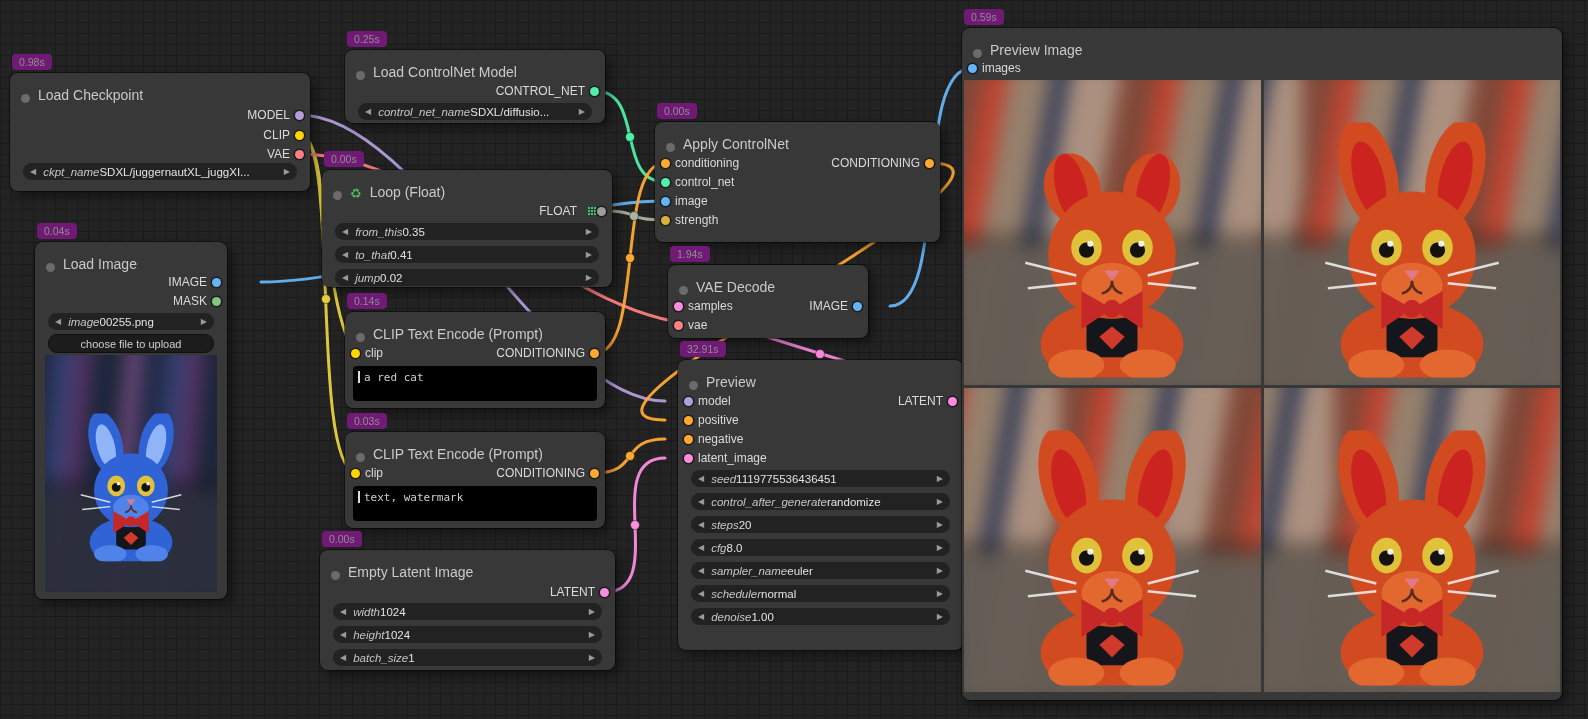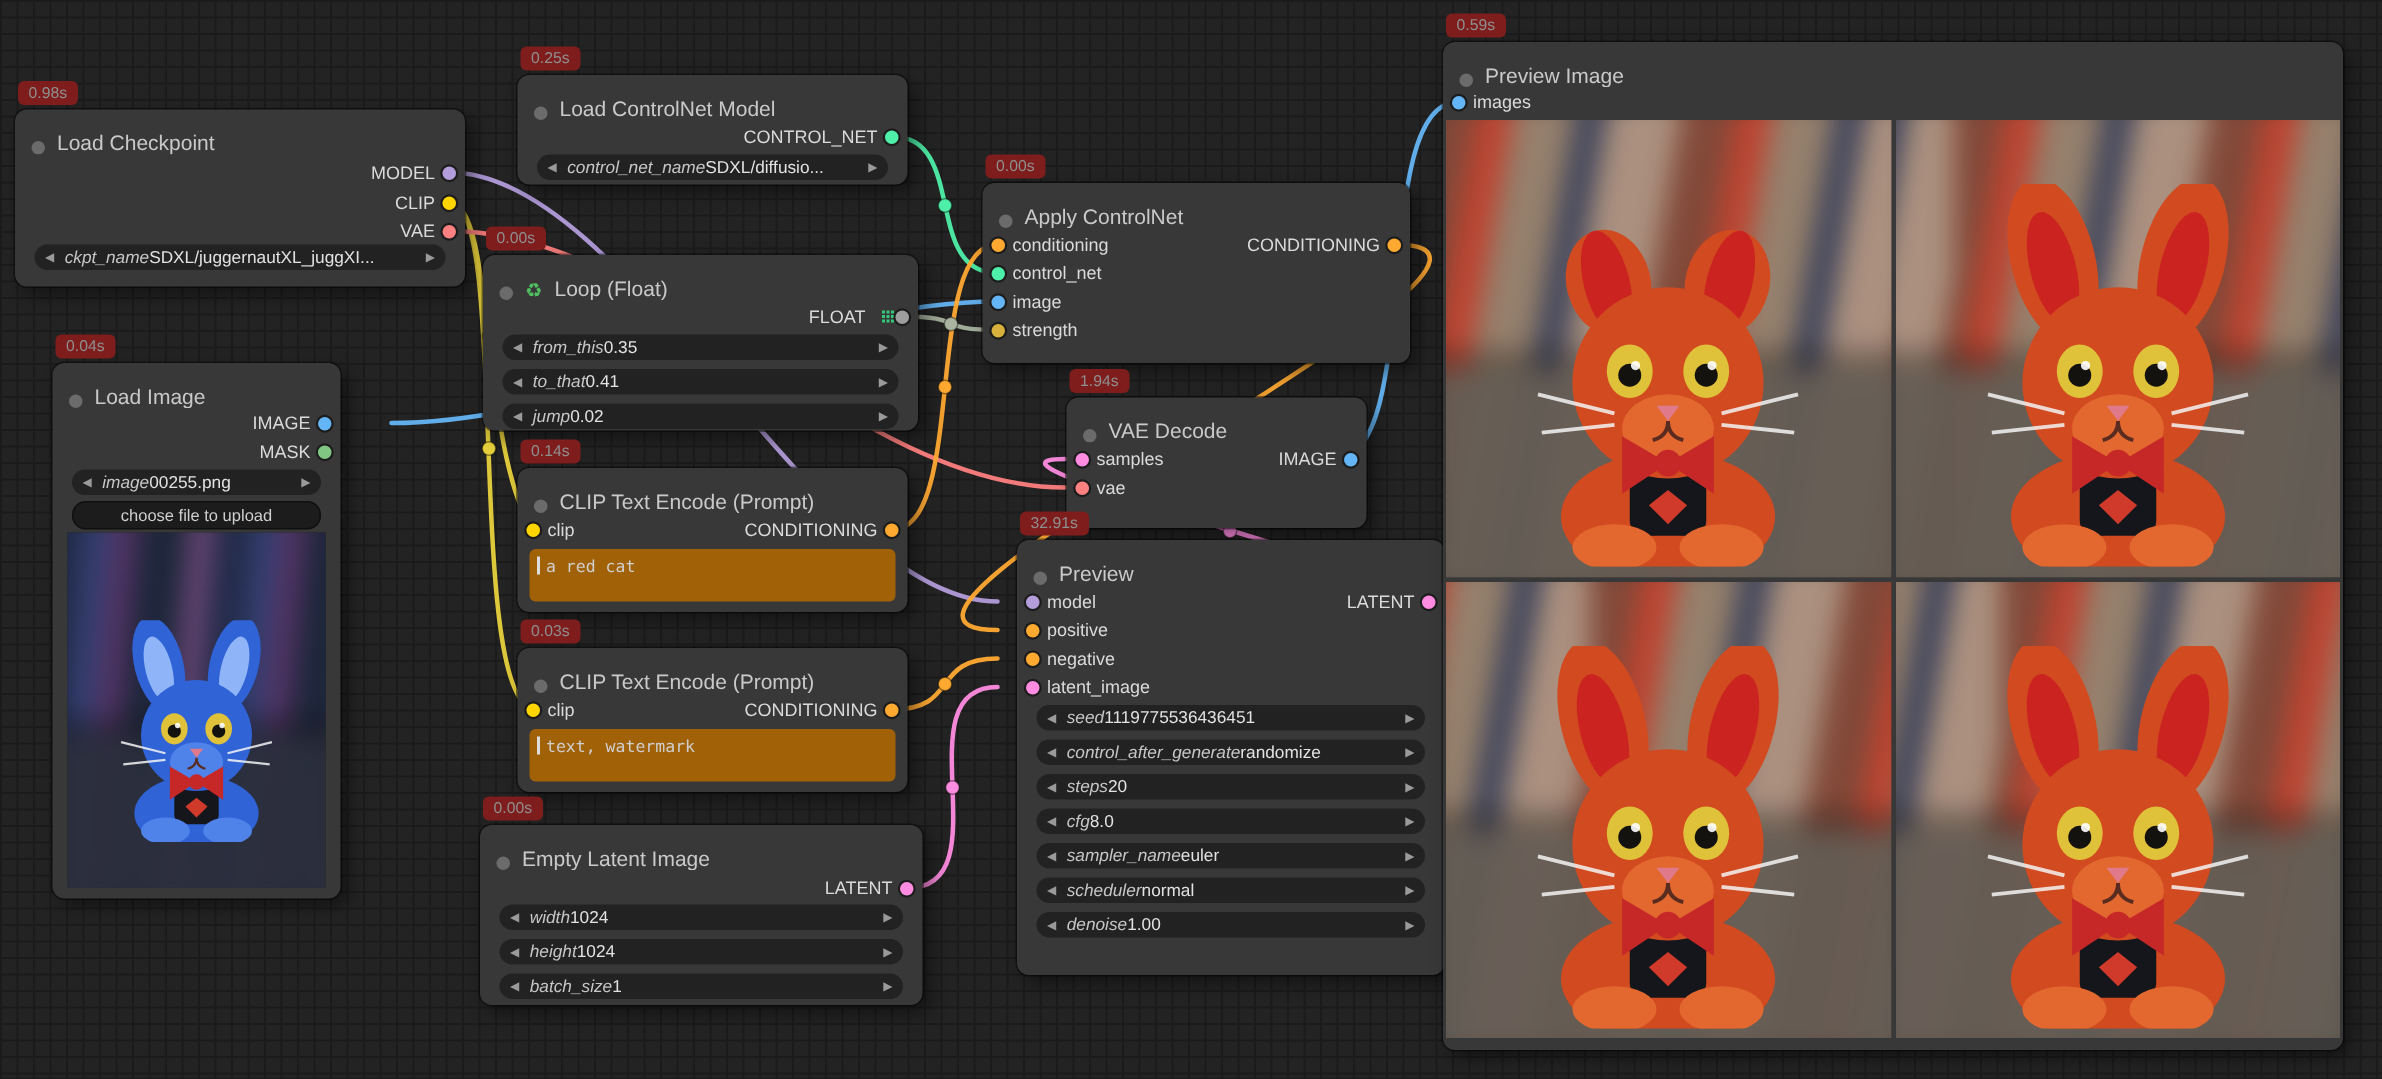--- a/index.html
+++ b/index.html
@@ -14,21 +14,21 @@
   }
   svg.links{position:absolute;inset:0;z-index:1;pointer-events:none;}
   svg.links path{fill:none;stroke-width:3;stroke-linecap:round;opacity:.95;}
   .lk-model{stroke:#b39ddb}.lk-clip{stroke:#e8d13c}.lk-vae{stroke:#ff8080}
   .lk-image{stroke:#64b5f6}.lk-cnet{stroke:#4ef0a9}.lk-cond{stroke:#ffa931}
   .lk-latent{stroke:#ff8ce1}.lk-float{stroke:#a9b3a0}
   svg.links circle{stroke:rgba(0,0,0,.4);stroke-width:1;}
 
   .node{position:absolute;background:#383838;border-radius:8px;z-index:2;
     box-shadow:0 0 0 1px rgba(0,0,0,.45),5px 5px 12px rgba(0,0,0,.45);}
-  .badge{position:absolute;top:-19px;left:2px;background:#7f1d1d;border-radius:4px;
+  .badge{position:absolute;top:-19px;left:2px;background:#701a75;border-radius:4px;
     padding:1px 7px;font-size:10.5px;color:#8f8f8f;line-height:14px;}
   .title{height:30px;display:flex;align-items:flex-end;gap:8px;padding:0 11px;
     font-size:14px;color:#c9c9c9;white-space:nowrap;overflow:hidden;}
   .cdot{width:9px;height:9px;border-radius:50%;background:#6b6b6b;flex:none;}
   .ticon{color:#4fbf5f;font-size:13px;line-height:1;}
 
   .row{position:absolute;left:0;right:0;height:18px;display:flex;align-items:center;
     font-size:12px;color:#dadada;}
   .in-label{margin-left:20px;}
   .out-label{margin-left:auto;margin-right:20px;}
@@ -46,21 +46,21 @@
     border-radius:9px;display:flex;align-items:center;padding:0 7px;
     font-size:11.5px;color:#c6c6c6;}
   .arrow{font-size:8px;color:#9a9a9a;line-height:1;flex:none;}
   .wl{margin-left:7px;white-space:nowrap;font-style:italic;}
   .wv{flex:1;text-align:left;margin-right:8px;color:#e2e2e2;white-space:nowrap;overflow:hidden;}
 
   .btn{position:absolute;left:13px;right:13px;height:17px;background:#1c1c1c;
     border:1px solid #0f0f0f;border-radius:9px;display:flex;align-items:center;
     justify-content:center;font-size:11px;color:#cfcfcf;}
 
-  .textarea{position:absolute;left:8px;right:8px;background:#a16207;border-radius:4px;
+  .textarea{position:absolute;left:8px;right:8px;background:#000000;border-radius:4px;
     color:#cfcfcf;font:11px "DejaVu Sans Mono",monospace;padding:5px 7px 5px 11px;}
   .caret{position:absolute;left:5px;top:5px;width:2px;height:12px;background:#ddd;}
 
   .photo{position:relative;overflow:hidden;background:#1a1a1a;}
   .photo .bg{position:absolute;inset:-14px;filter:blur(9px) saturate(1.15);}
   .bg-street-red{background:
     linear-gradient(180deg,rgba(0,0,0,0) 0 50%,rgba(0,0,0,.30) 50% 52%,rgba(99,92,85,.95) 56% 100%),
     repeating-linear-gradient(100deg,#7c4a3c 0 36px,#b14736 36px 60px,#93806f 60px 100px,#424659 100px 122px,#a89182 122px 170px);}
   .bg-street-blue{background:
     linear-gradient(180deg,rgba(0,0,0,0) 0 52%,rgba(0,0,0,.35) 52% 54%,rgba(43,46,58,.95) 58% 100%),
@@ -342,21 +342,21 @@
     <div class="row" style="top:70px">
       <span class="port in p-image"></span>
       <span class="in-label">image</span>
     </div>
     <div class="row" style="top:89px">
       <span class="port in p-strength"></span>
       <span class="in-label">strength</span>
     </div>
   </div>
 
-  <div class="node" style="left:711px;top:265px;width:200px;height:87px">
+  <div class="node" style="left:668px;top:265px;width:200px;height:73px">
     <div class="badge">1.94s</div>
     <div class="title">
       <span class="cdot"></span>
       <span>VAE Decode</span>
     </div>
     <div class="row" style="top:32px">
       <span class="port in p-latent"></span>
       <span class="in-label">samples</span>
       <span class="out-label">IMAGE</span>
       <span class="port out p-image"></span>

